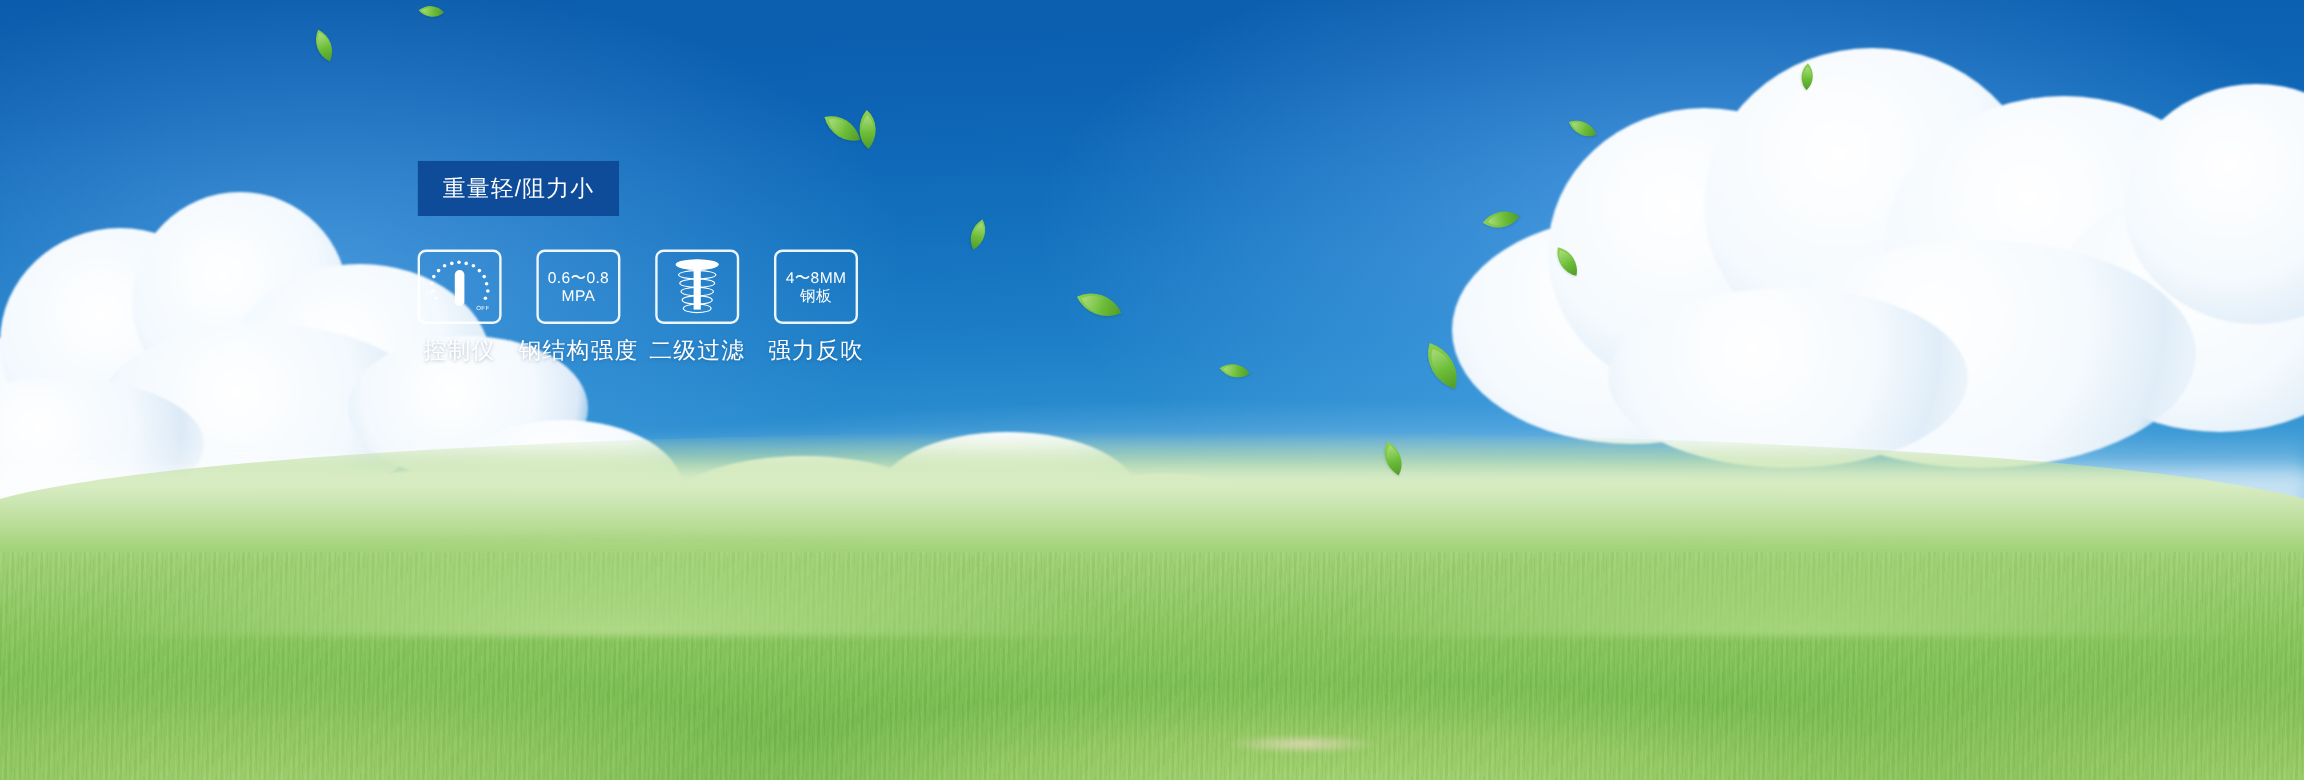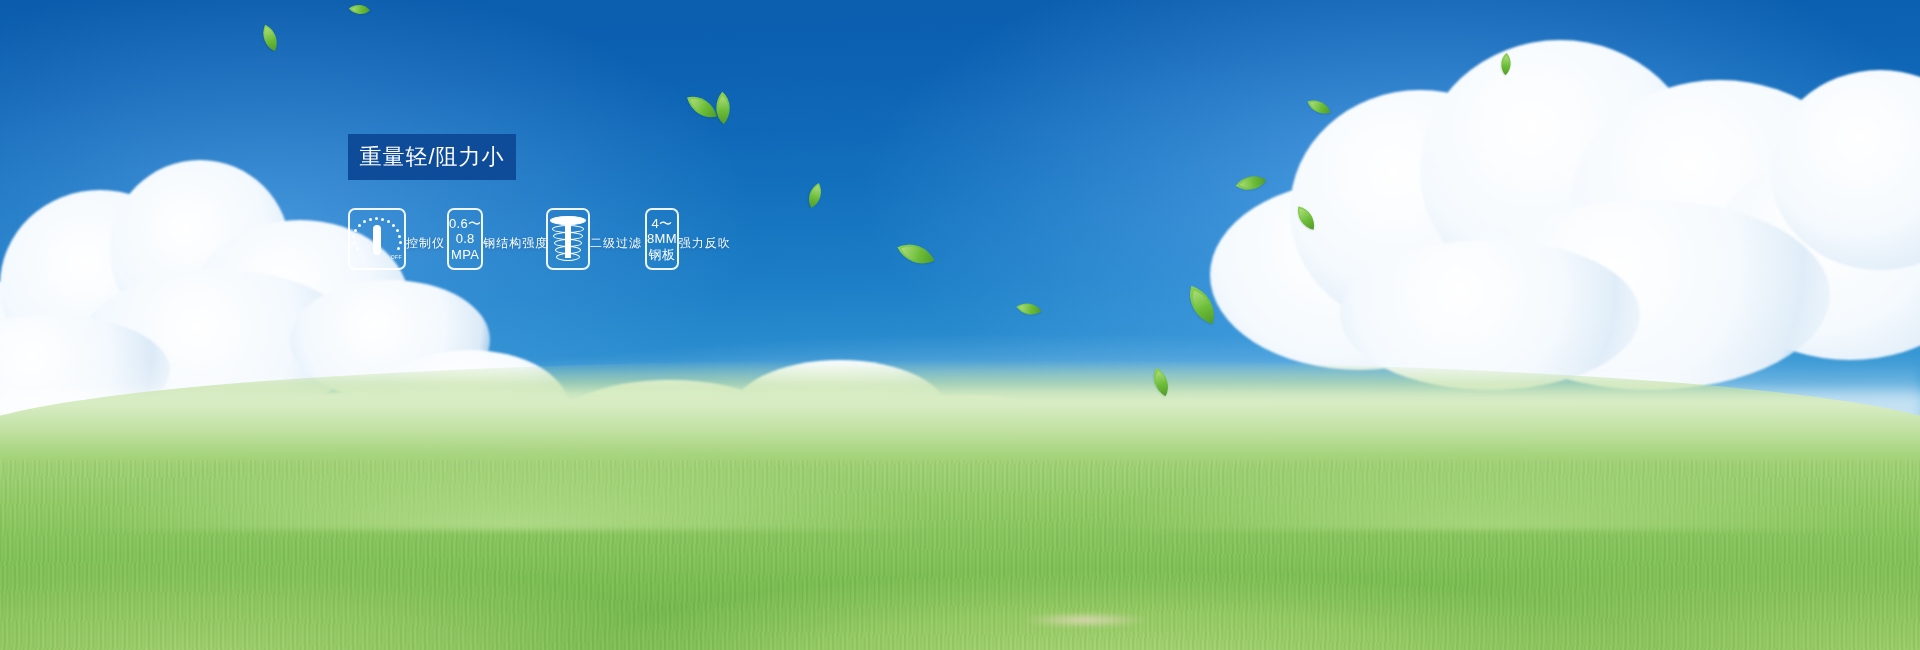--- a/index.html
+++ b/index.html
@@ -87,37 +87,37 @@
 
   .title{
     color:#ffffff;font-size:53px;line-height:1;letter-spacing:5px;
     font-weight:400;white-space:nowrap;
     text-shadow:0 1px 4px rgba(6,44,88,.35);
   }
 
   .tabs{display:flex;margin-top:26px;height:46px;width:324px;}
   .tab{
     display:flex;align-items:center;justify-content:center;
-    font-size:22px;letter-spacing:1px;white-space:nowrap;
+    font-size:19px;letter-spacing:1px;white-space:nowrap;
   }
   .tab-dark{background:#0e4c9a;color:#ffffff;width:168px;
             clip-path:polygon(0 0,100% 0,100% 100%,0 100%);}
   .tab-light{background:#ffffff;color:#0e62ae;width:180px;margin-left:-16px;
             clip-path:polygon(16px 0,100% 0,100% 100%,0 100%);}
 
   .features{display:flex;margin-top:28px;gap:29px;}
-  .feature{width:70px;display:flex;flex-direction:row;align-items:center;}
+  .feature{width:70px;display:flex;flex-direction:column;align-items:center;}
   .fbox{
     width:70px;height:62px;border:2px solid rgba(255,255,255,.92);
     border-radius:7px;display:flex;flex-direction:column;
     align-items:center;justify-content:center;box-sizing:border-box;
     color:#ffffff;
   }
   .fbox-text{font-size:13px;line-height:1.18;text-align:center;letter-spacing:.3px;}
-  .fcap{margin-top:9px;color:#ffffff;font-size:12px;white-space:nowrap;letter-spacing:1px;
+  .fcap{margin-top:9px;color:#ffffff;font-size:19px;white-space:nowrap;letter-spacing:1px;
         text-shadow:0 1px 3px rgba(6,44,88,.30);}
 
   
   .gauge{position:relative;width:54px;height:44px;}
   .gauge .dot{position:absolute;width:3px;height:3px;border-radius:50%;background:#fff;}
   .gauge .needle{position:absolute;left:50%;top:8px;margin-left:-4px;width:8px;height:30px;
                  background:#fff;border-radius:4px;}
   .gauge .lbl{position:absolute;font-size:5px;color:#fff;letter-spacing:.4px;}
   .gauge .lbl-no{left:-1px;bottom:13px;}
   .gauge .lbl-off{right:2px;bottom:1px;}

